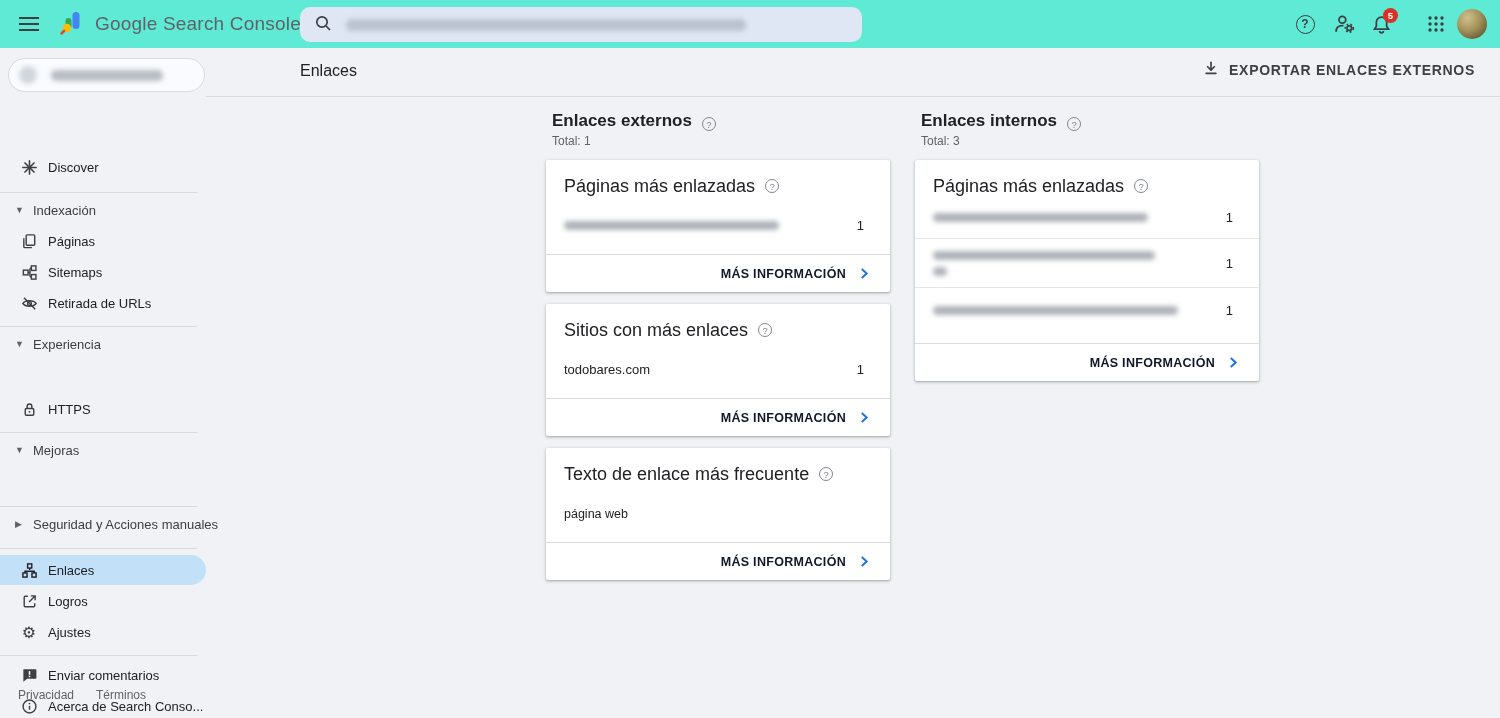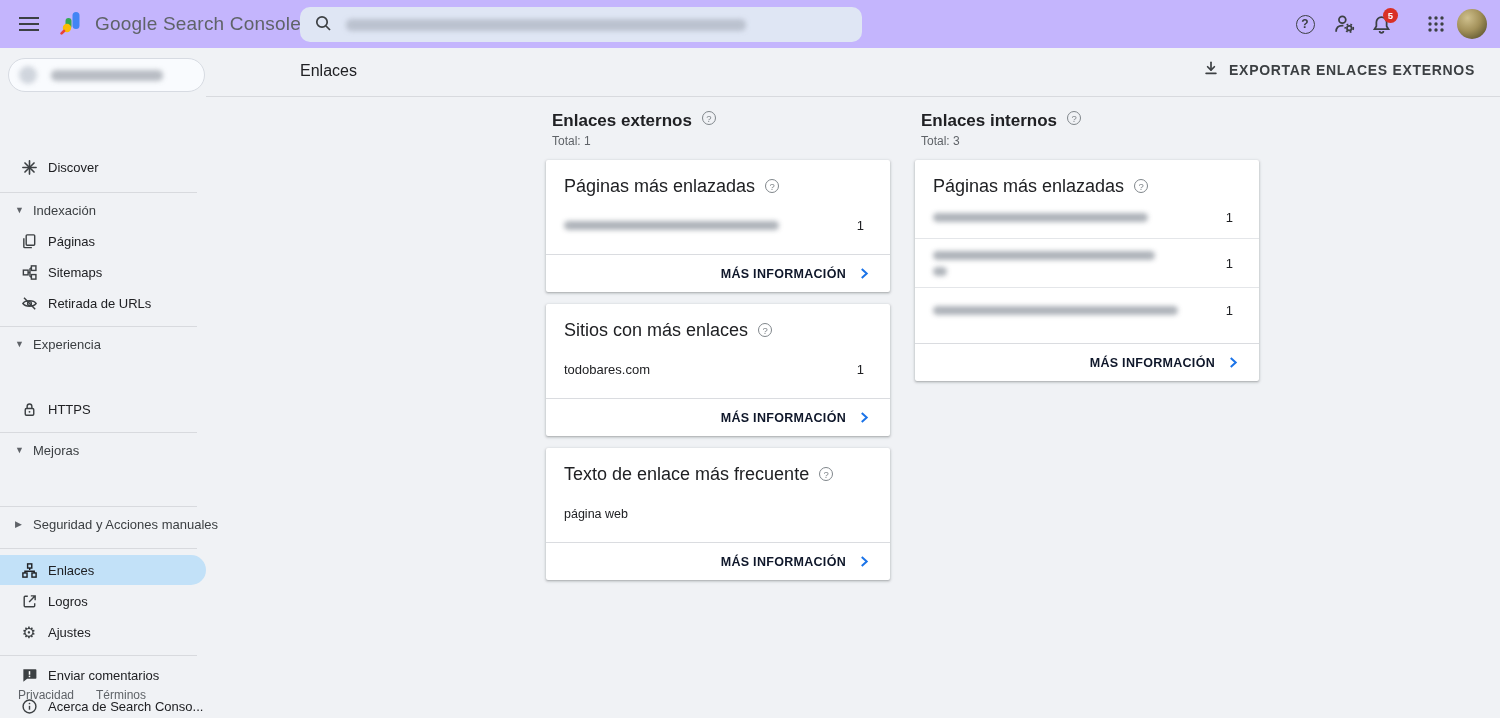--- a/index.html
+++ b/index.html
@@ -2,21 +2,21 @@
 <html><head>
 <meta charset="utf-8">
 <style>
   * { margin:0; padding:0; box-sizing:border-box; }
   html,body { width:1500px; height:718px; overflow:hidden;
     font-family:"Liberation Sans", sans-serif; background:#f0f2f5; color:#202124; }
   .stage { position:relative; width:1500px; height:718px; }
 
   
   .topbar { position:absolute; top:0; left:0; width:1500px; height:48px;
-    background:#c4b5fd; display:flex; align-items:center; }
+    background:#5eead4; display:flex; align-items:center; }
   .hamburger { margin-left:17px; width:24px; height:24px; display:flex; align-items:center;
     justify-content:center; cursor:pointer; }
   .logo-wrap { display:flex; align-items:center; margin-left:18px; cursor:pointer; }
   .logo-text { font-size:19px; color:#5f6368; margin-left:10px; white-space:nowrap; letter-spacing:.2px; }
   .searchbox { position:absolute; left:300px; top:7px; width:562px; height:35px;
     background:#dfe6f4; border-radius:10px; display:flex; align-items:center; padding:0 14px; }
   .tb-right { position:absolute; right:13px; top:0; height:48px; display:flex; align-items:center; }
   .tb-icon { width:24px; height:24px; display:flex; align-items:center; justify-content:center;
     cursor:pointer; position:relative; }
   .help-circle { width:19px; height:19px; border:1.7px solid #3c4043; border-radius:50%;
@@ -51,21 +51,21 @@
   .main { position:absolute; left:206px; top:48px; width:1294px; height:670px; }
   .main-hdr { position:relative; height:49px; border-bottom:1px solid #d8dade; }
   .page-title { position:absolute; left:94px; top:14px; font-size:16px; color:#202124; }
   .export-btn { position:absolute; right:25px; top:12px; display:flex; align-items:center;
     gap:10px; cursor:pointer; font-size:14px; font-weight:bold; letter-spacing:.7px; color:#3c4043; }
 
   .content { position:relative; height:621px; }
   .col { position:absolute; top:14px; width:344px; }
   .col-ext { left:340px; }
   .col-int { left:709px; }
-  .col-heading { display:flex; align-items:flex-start; gap:10px; padding-left:6px; }
+  .col-heading { display:flex; align-items:flex-end; gap:10px; padding-left:6px; }
   .col-heading .h { font-size:17px; font-weight:bold; color:#202124; }
   .col-total { padding-left:6px; font-size:12px; color:#5f6368; margin-top:3px; }
   .help-sm { width:14px; height:14px; border:1px solid #80868b; border-radius:50%;
     font-size:9.5px; color:#80868b; display:flex; align-items:center; justify-content:center;
     cursor:pointer; flex:0 0 auto; }
 
   .card { background:#fff; border-radius:2px; margin-top:12px;
     box-shadow:0 1px 2px rgba(60,64,67,.30), 0 1px 3px 1px rgba(60,64,67,.12);
     display:flex; flex-direction:column; }
   .card.first { margin-top:12px; }

